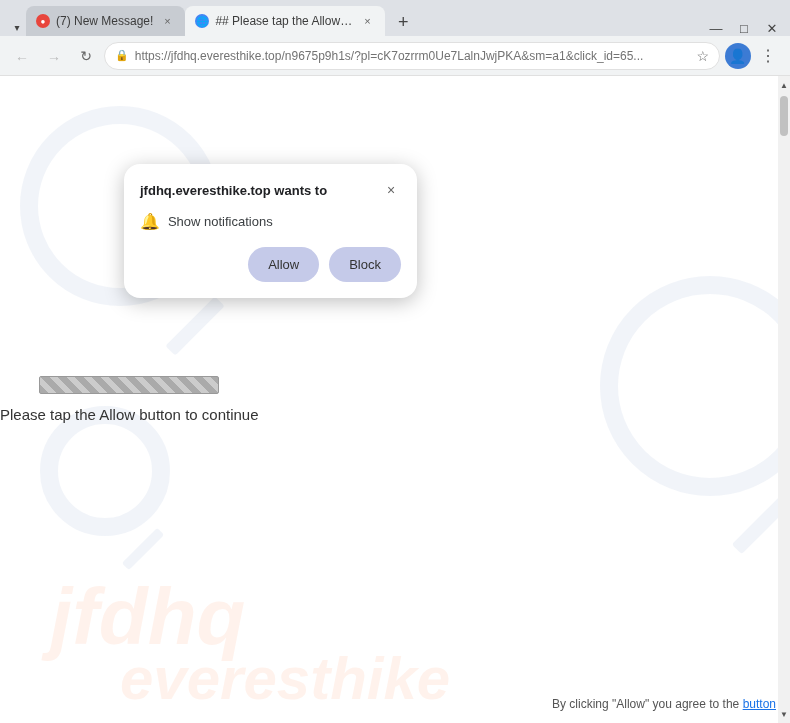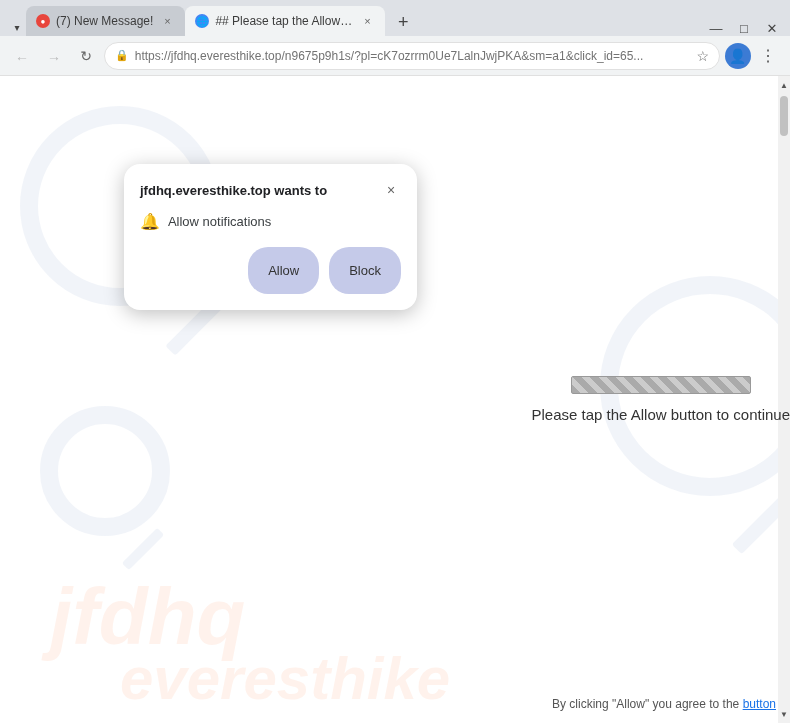--- a/index.html
+++ b/index.html
@@ -212,23 +212,22 @@
       overflow: hidden;
     }
 
     
     .page-bg {
       position: absolute;
       inset: 0;
       background: #fff;
       display: flex;
       flex-direction: column;
-      align-items: flex-end;
-      justify-content: center;
-      padding-left: 24px;
+      align-items: flex-start;
+      justify-content: center;
     }
 
     
     .watermark-area {
       position: absolute;
       inset: 0;
       overflow: hidden;
       pointer-events: none;
     }
     .wm-circle {
@@ -375,21 +374,21 @@
       border-radius: 20px;
       background: #c5cae9;
       border: none;
       font-size: 13px;
       color: #333;
       cursor: pointer;
       font-weight: 500;
       text-align: right;
     }
     .btn-block {
-      padding: 16px 20px;
+      padding: 10px 20px;
       border-radius: 20px;
       background: #c5cae9;
       border: none;
       font-size: 13px;
       color: #333;
       cursor: pointer;
       font-weight: 500;
     }
 
     
@@ -490,21 +489,21 @@
       <div class="scrollbar-down">▼</div>
     </div>
 
     <div class="permission-popup">
       <div class="popup-header">
         <span class="popup-title">jfdhq.everesthike.top wants to</span>
         <div class="popup-close">×</div>
       </div>
       <div class="popup-permission-row">
         <span class="bell-icon">🔔</span>
-        <span class="permission-label">Allow notifications</span>
+        <span class="permission-label">Show notifications</span>
       </div>
       <div class="popup-buttons">
         <button class="btn-allow">Allow</button>
         <button class="btn-block">Block</button>
       </div>
     </div>
 
   </div>
 </div>
 

